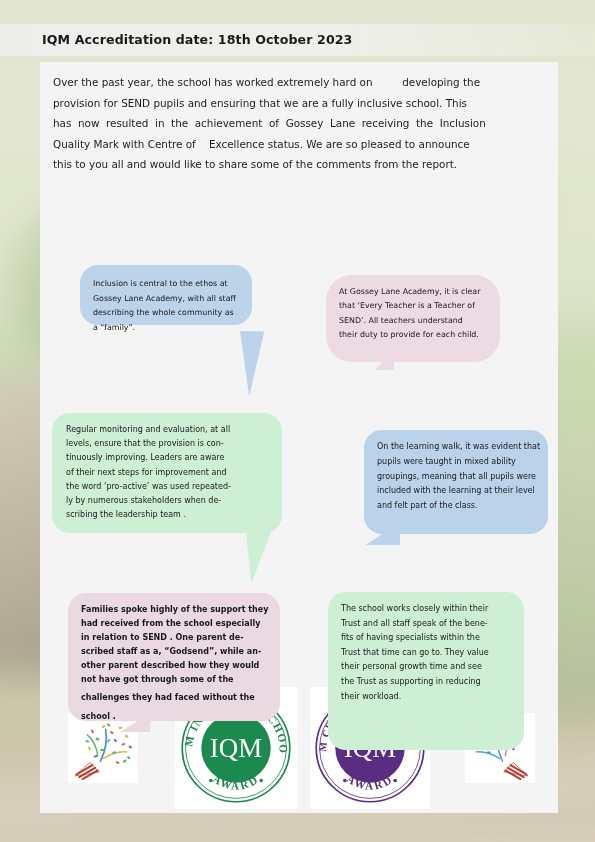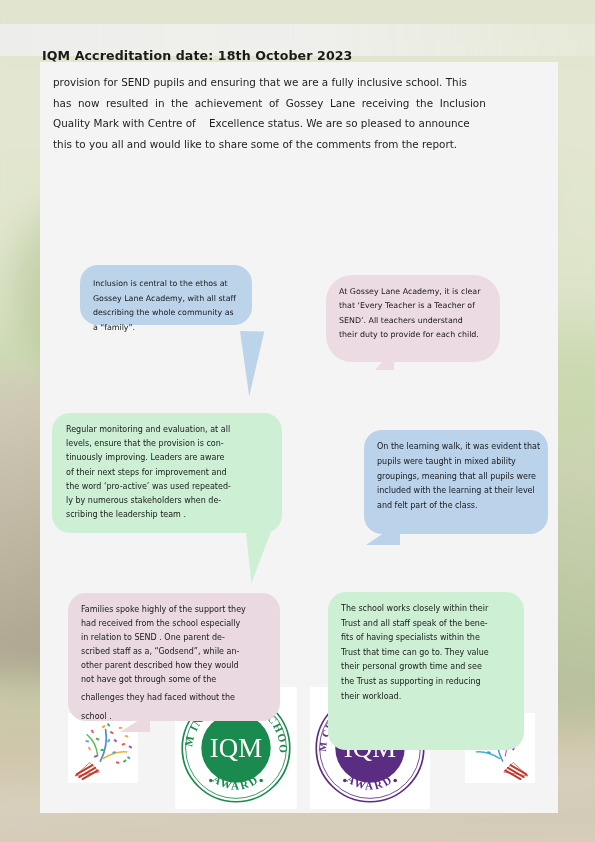--- a/index.html
+++ b/index.html
@@ -24,21 +24,21 @@
   .bg-tree{position:absolute;left:8%;top:26%;width:150px;height:170px;border-radius:50%;
     background:radial-gradient(circle at 40% 35%,#b9c99a,#9aae7c);opacity:.55;}
   .bg-tree2{position:absolute;right:14%;top:18%;width:120px;height:140px;border-radius:50%;
     background:radial-gradient(circle at 50% 40%,#cad5ad,#a9ba8b);opacity:.45;}
   .bg-path{position:absolute;left:-10%;bottom:4%;width:130%;height:70px;
     background:linear-gradient(180deg,#ded6c6,#cbc2b0);transform:rotate(-3deg);opacity:.8;}
 
   
   #title-strip{position:absolute;left:0;top:24px;width:100%;height:32px;z-index:2;
     background:linear-gradient(90deg,rgba(238,238,238,.92) 0%,rgba(240,240,238,.9) 55%,rgba(238,240,226,.35) 100%);}
-  #page-title{position:absolute;left:42px;top:48px;z-index:3;
+  #page-title{position:absolute;left:42px;top:32px;z-index:3;
     font-family:"DejaVu Sans", sans-serif;font-size:12.6px;font-weight:bold;color:#1a1a1a;letter-spacing:.1px;}
 
   
   #card{position:absolute;left:40px;top:62px;width:518px;height:751px;z-index:2;
     background:#f4f4f4;}
 
   
   #intro{position:absolute;left:13px;top:10px;width:492px;
     font-size:10.4px;line-height:20.5px;color:#1d1d1d;text-align:justify;
     font-family:"DejaVu Sans", sans-serif;}
@@ -78,21 +78,21 @@
   
   #b4{left:286px;top:368px;width:222px;height:104px;padding-left:38px;}
   #b4 .b-body{background:#bad3ea;padding:10px 12px 0 13px;}
   #b4 .txt{font-size:8px;line-height:14.8px;color:#17181a;}
   #b4 .tail{left:30px;top:92px;width:0;height:0;
     border-left:10px solid transparent;border-right:34px solid #bad3ea;
     border-top:23px solid transparent;}
 
   
   #b5{left:28px;top:531px;width:212px;height:128px;}
-  #b5 .b-body{background:#ead9e1;padding:10px 13px 0 13px;}
+  #b5 .b-body{background:#ead9e1;padding:10px 13px 0 13px;font-weight:bold;}
   #b5 .txt{font-size:8px;line-height:14.1px;color:#17181a;}
   #b5 .txt.wide{line-height:19px;}
   #b5 .tail{left:40px;top:120px;width:0;height:0;
     border-left:12px solid transparent;border-right:30px solid #ead9e1;
     border-top:19px solid transparent;}
 
   
   #b6{left:288px;top:530px;width:196px;height:158px;}
   #b6 .b-body{background:#cdf0d5;padding:10px 12px 0 13px;}
   #b6 .txt{font-size:8px;line-height:14.6px;color:#17181a;}
@@ -123,20 +123,21 @@
     <div class="bg-path"></div>
   </div>
 </div>
 
 <div id="title-strip"></div>
 <div id="page-title">IQM Accreditation date: 18th October 2023</div>
 
 <div id="card">
 
   <div id="intro">
+    <span class="ln">Over the past year, the school has worked extremely hard on         developing the</span>
     <span class="ln">provision for SEND pupils and ensuring that we are a fully inclusive school. This</span>
     <span class="ln">has  now  resulted  in  the  achievement  of  Gossey  Lane  receiving  the  Inclusion</span>
     <span class="ln">Quality Mark with Centre of    Excellence status. We are so pleased to announce</span>
     <span class="ln">this to you all and would like to share some of the comments from the report.</span>
   </div>
 
   <div class="bubble" id="b1">
     <div class="tail"></div>
     <div class="b-body">
       <span class="txt">Inclusion is central to the ethos at</span>

